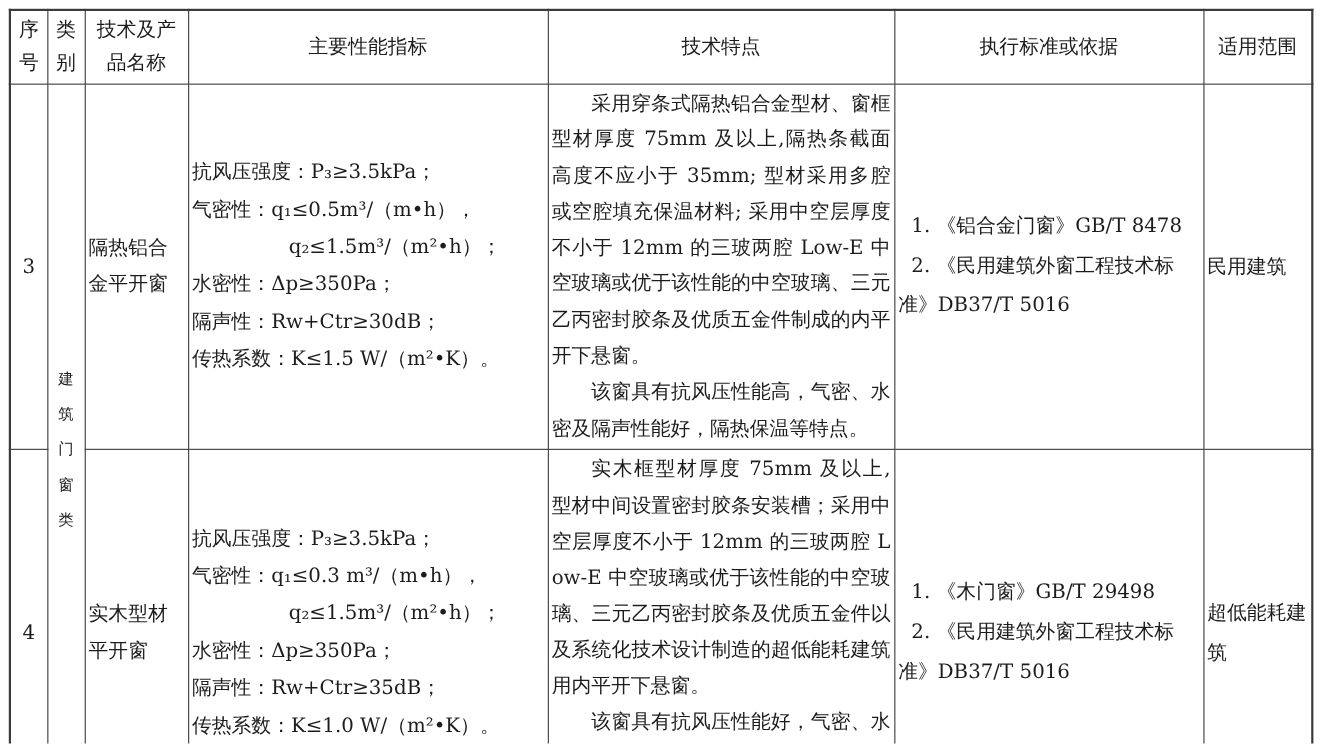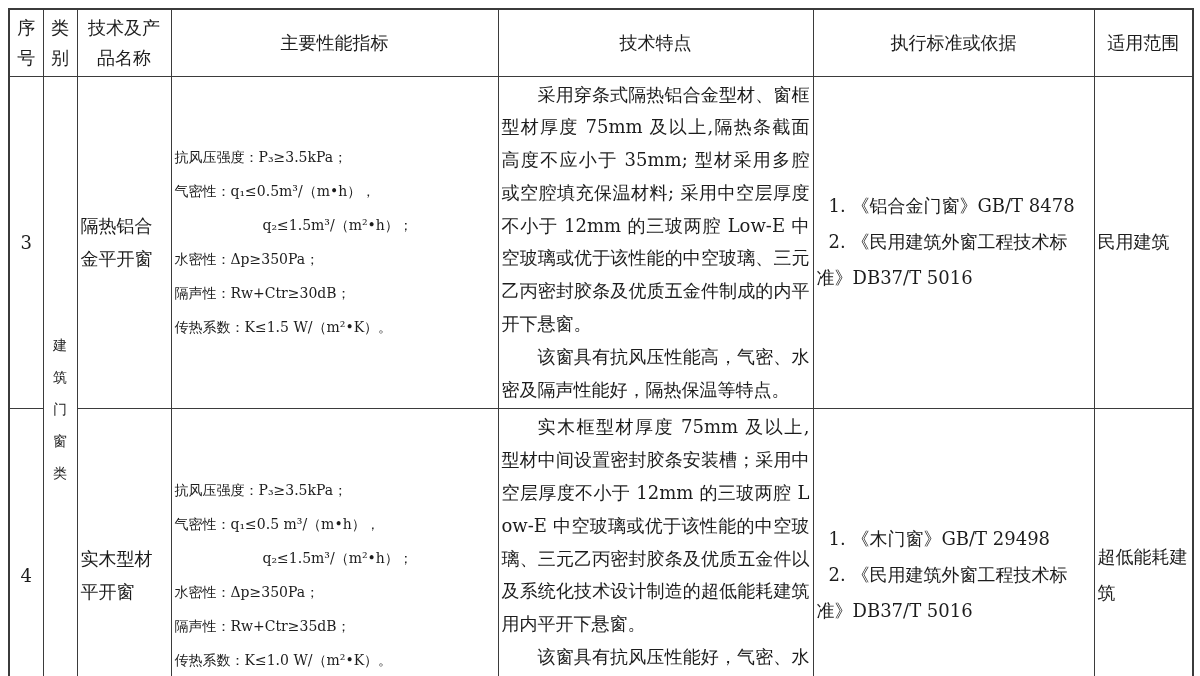--- a/index.html
+++ b/index.html
@@ -66,21 +66,21 @@
     word-break: break-all;
     line-height: 33px;
     text-align: left;
     font-size: 18px;
     margin-left: 28px;
   }
   td.perf { padding-left: 12px; padding-right: 2px; }
   td.perf p {
     margin: 0;
     line-height: 34px;
-    font-size: 14px;
+    font-size: 18px;
     white-space: nowrap;
   }
   td.perf p.ind { padding-left: 88px; }
   td.feat {
     vertical-align: top;
     padding: 4px 4px 0 4px;
   }
   td.feat p {
     margin: 0;
     line-height: 32.8px;
@@ -154,21 +154,21 @@
         <p>1. 《铝合金门窗》GB/T 8478</p>
         <p>2. 《民用建筑外窗工程技术标准》DB37/T 5016</p>
       </td>
       <td class="scope">民用建筑</td>
     </tr>
     <tr class="row4">
       <td class="no">4</td>
       <td class="prod">实木型材平开窗</td>
       <td class="perf">
         <p>抗风压强度：P₃≥3.5kPa；</p>
-        <p>气密性：q₁≤0.5 m³/（m•h），</p>
+        <p>气密性：q₁≤0.3 m³/（m•h），</p>
         <p class="ind">q₂≤1.5m³/（m²•h）；</p>
         <p>水密性：Δp≥350Pa；</p>
         <p>隔声性：Rw+Ctr≥35dB；</p>
         <p>传热系数：K≤1.0 W/（m²•K）。</p>
       </td>
       <td class="feat">
         <p>实木框型材厚度 75mm 及以上,型材中间设置密封胶条安装槽；采用中空层厚度不小于 12mm 的三玻两腔 Low-E 中空玻璃或优于该性能的中空玻璃、三元乙丙密封胶条及优质五金件以及系统化技术设计制造的超低能耗建筑用内平开下悬窗。</p>
         <p>该窗具有抗风压性能好，气密、水密及隔声性能好，隔热保温，装饰性能突出等特点。</p>
       </td>
       <td class="std">

